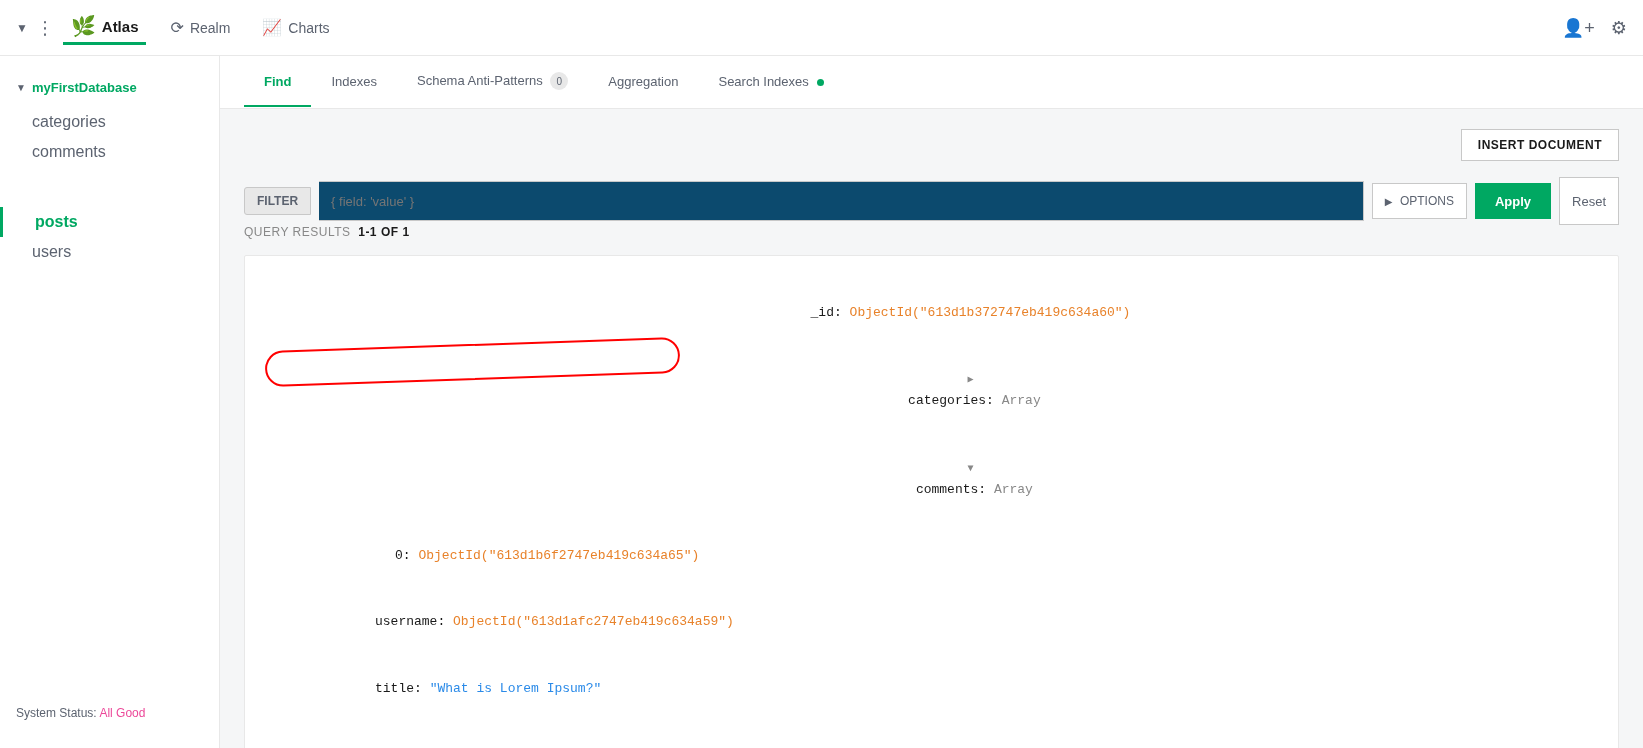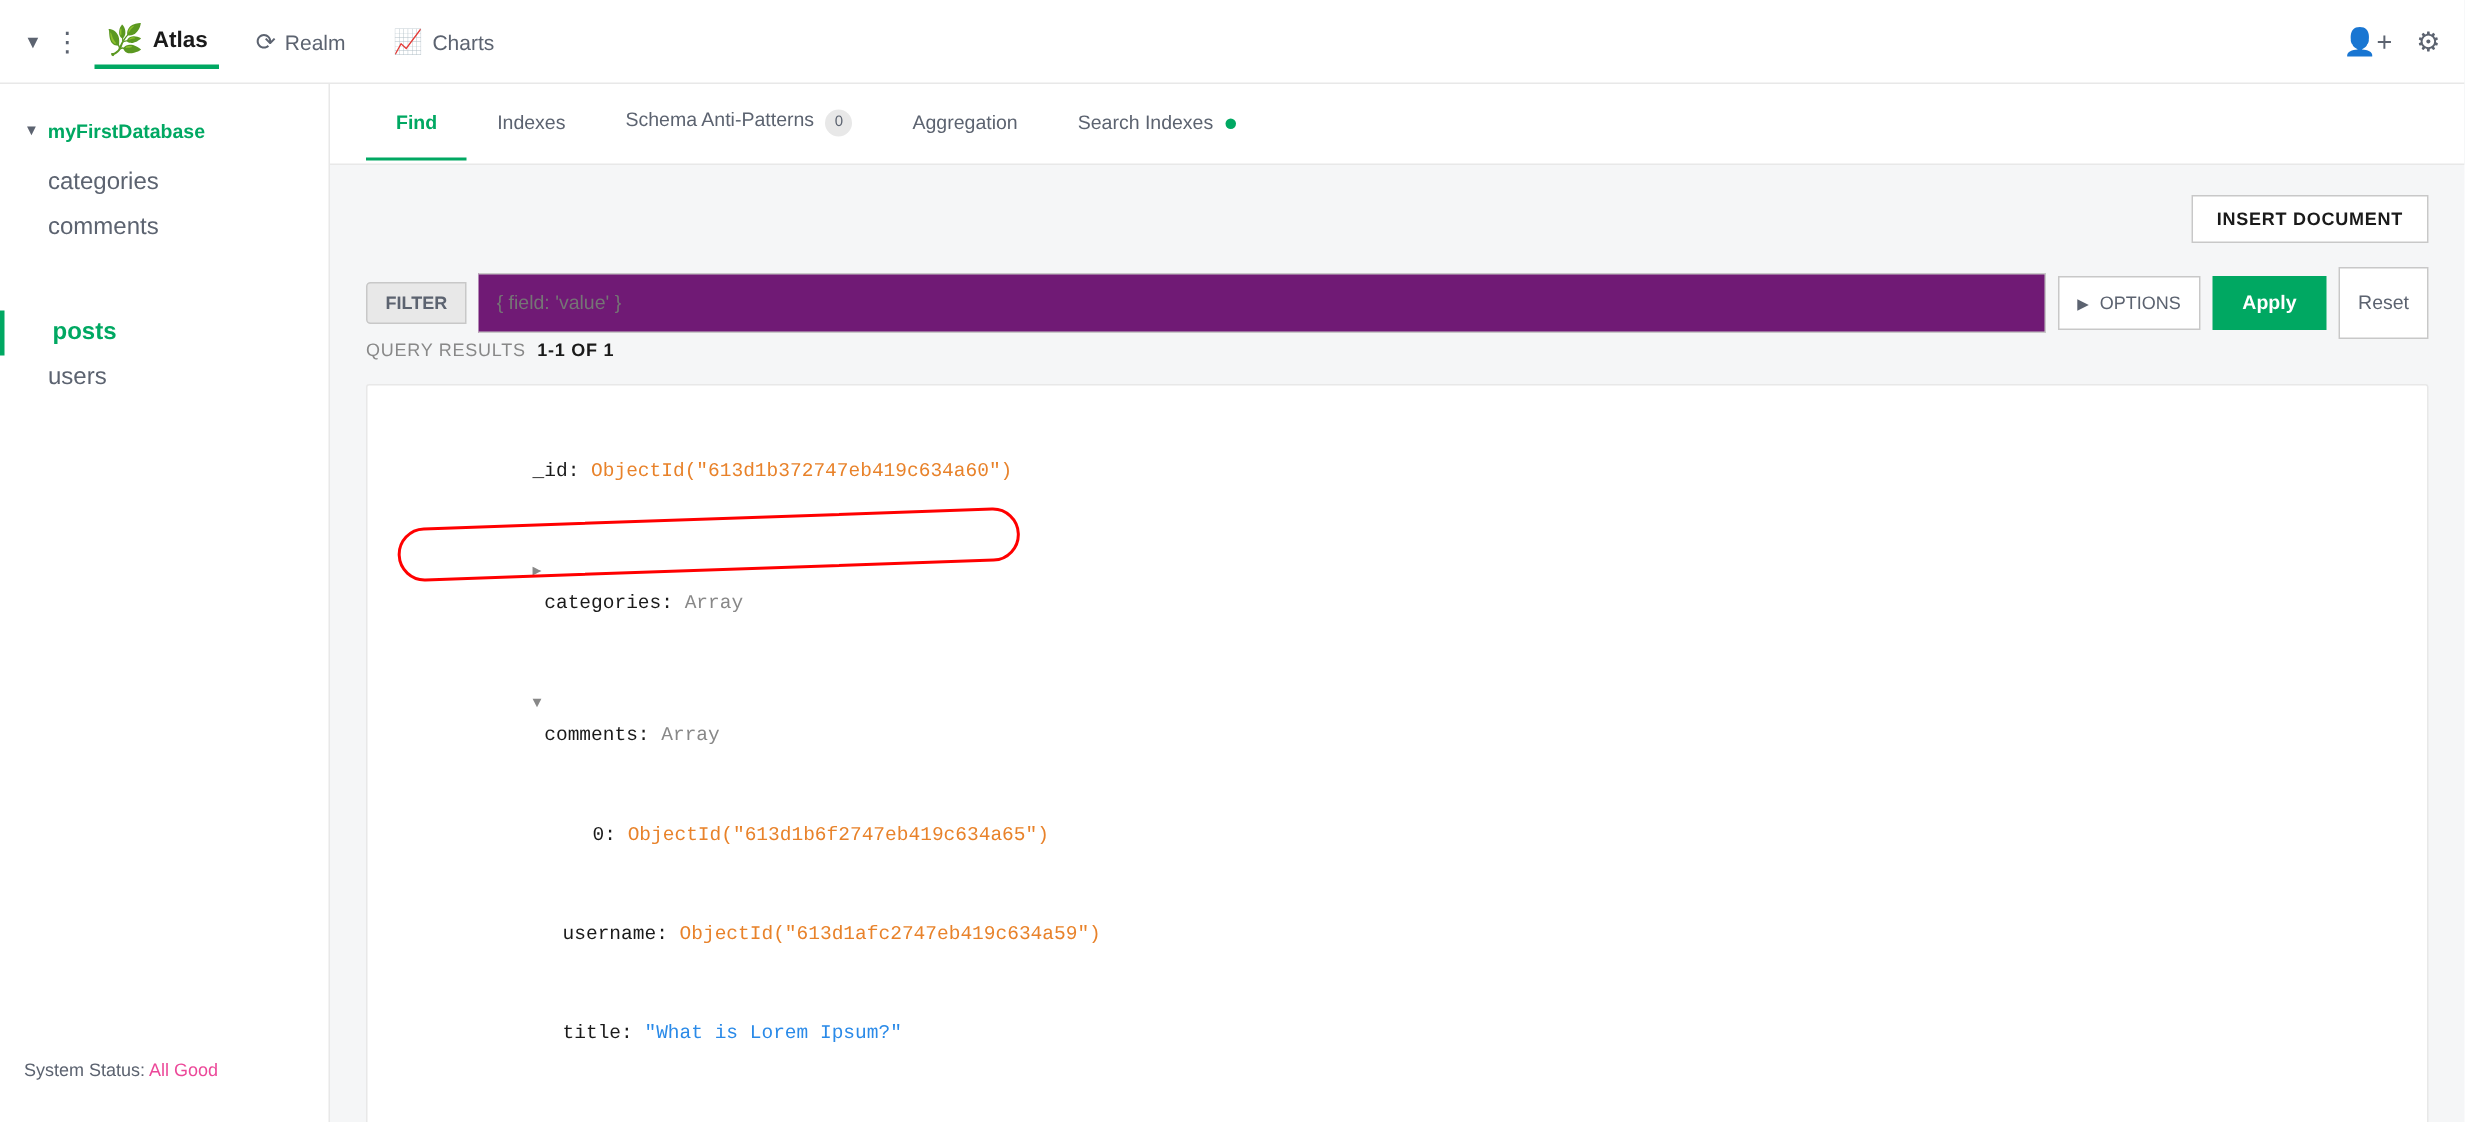--- a/index.html
+++ b/index.html
@@ -97,21 +97,21 @@
     .filter-bar {
       display: flex; align-items: center; gap: 8px; 
     }
     .filter-tag {
       background: #e8e8e8; border: 1px solid #c8c8c8; padding: 6px 12px;
       font-size: 12px; color: #5c6370; border-radius: 3px 0 0 3px;
       font-weight: 600; text-transform: uppercase;
     }
     .filter-input {
       flex: 1; border: 1px solid #c8c8c8; border-left: none; padding: 6px 12px;
-      font-size: 13px; color: #aaa; outline: none; background: #701a75;
+      font-size: 13px; color: #aaa; outline: none; background: #0c4a6e;
       height: 40px;
     }
     .options-btn {
       background: #fff; border: 1px solid #c8c8c8; padding: 6px 12px;
       font-size: 12px; color: #5c6370; cursor: pointer; height: 36px;
       white-space: nowrap;
     }
     .options-btn-arrow { margin-right: 4px; font-size: 10px; }
     .apply-btn {
       background: #00a862; color: #fff; border: none; padding: 6px 20px;
@@ -133,21 +133,21 @@
     .doc-card {
       background: #fff; border: 1px solid #e8e8e8; border-radius: 2px;
       padding: 24px 32px; font-family: 'Courier New', Courier, monospace;
       font-size: 13px; line-height: 1.7; position: relative;
     }
     .doc-field { white-space: pre; }
     .field-key { color: #1a1a1a; }
     .field-val-oid { color: #e8822a; }
     .field-val-string { color: #2a8ae8; }
     .field-val-type { color: #888; }
-    .field-indent-1 { padding-left: 0; }
+    .field-indent-1 { padding-left: 0; text-align: center; }
     .field-indent-2 { padding-left: 20px; }
     .field-indent-3 { padding-left: 40px; }
 
     
     .circle-annotation {
       position: absolute;
       border: 2px solid red;
       border-radius: 50%;
       pointer-events: none;
     }

